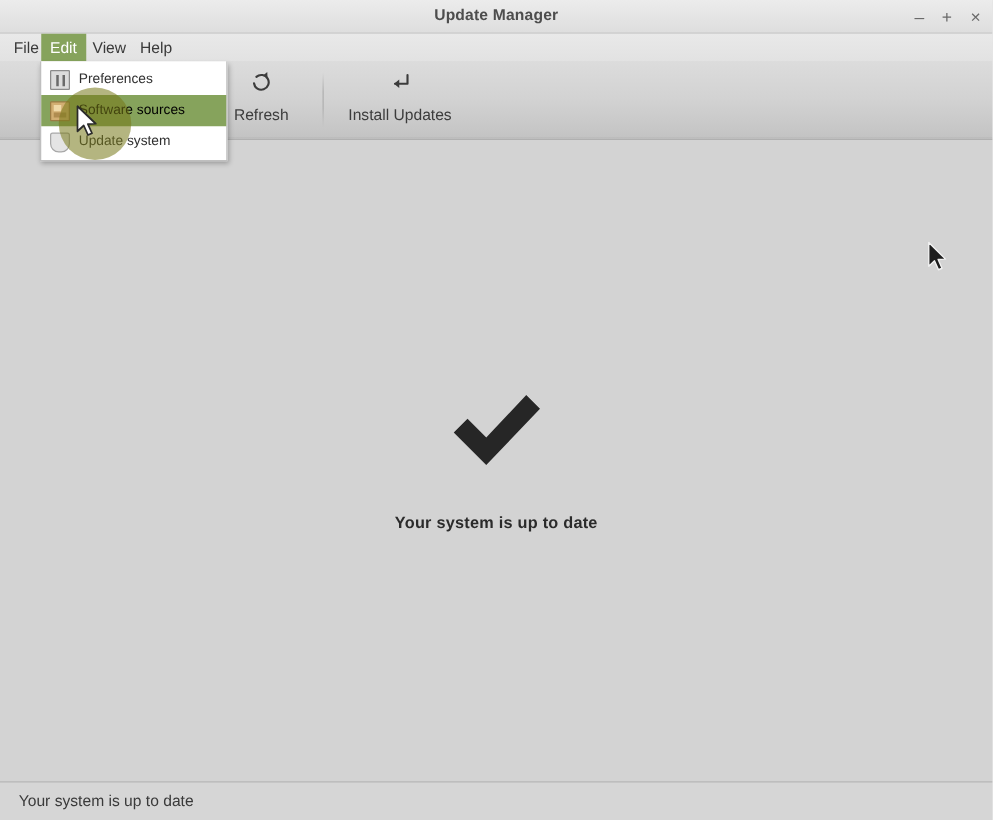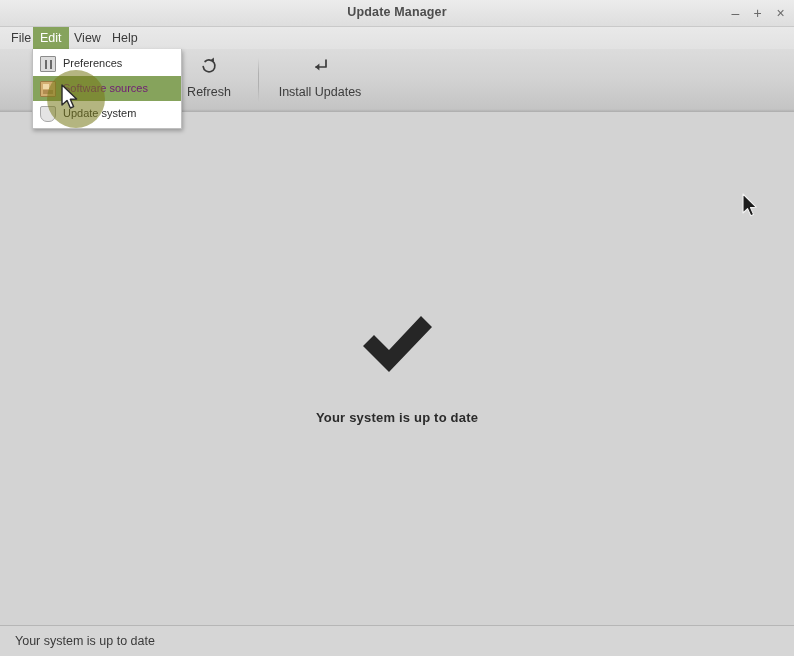--- a/index.html
+++ b/index.html
@@ -154,21 +154,21 @@
     line-height: 25px;
     padding-left: 30px;
     font-size: 11px;
     color: #2f2f2f;
     cursor: default;
     user-select: none;
     white-space: nowrap;
   }
   .dd-item.selected {
     background: #86a35c;
-    color: #701a75;
+    color: #000000;
   }
   .dd-icon {
     position: absolute;
     left: 7px;
     top: 5px;
     width: 16px;
     height: 16px;
   }
 
   

